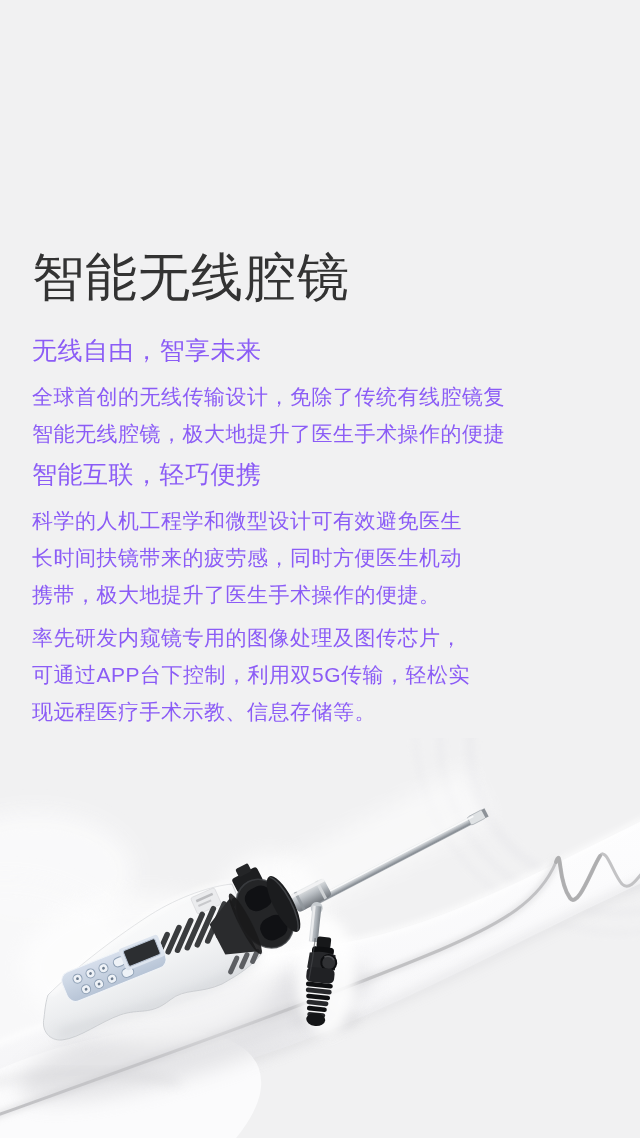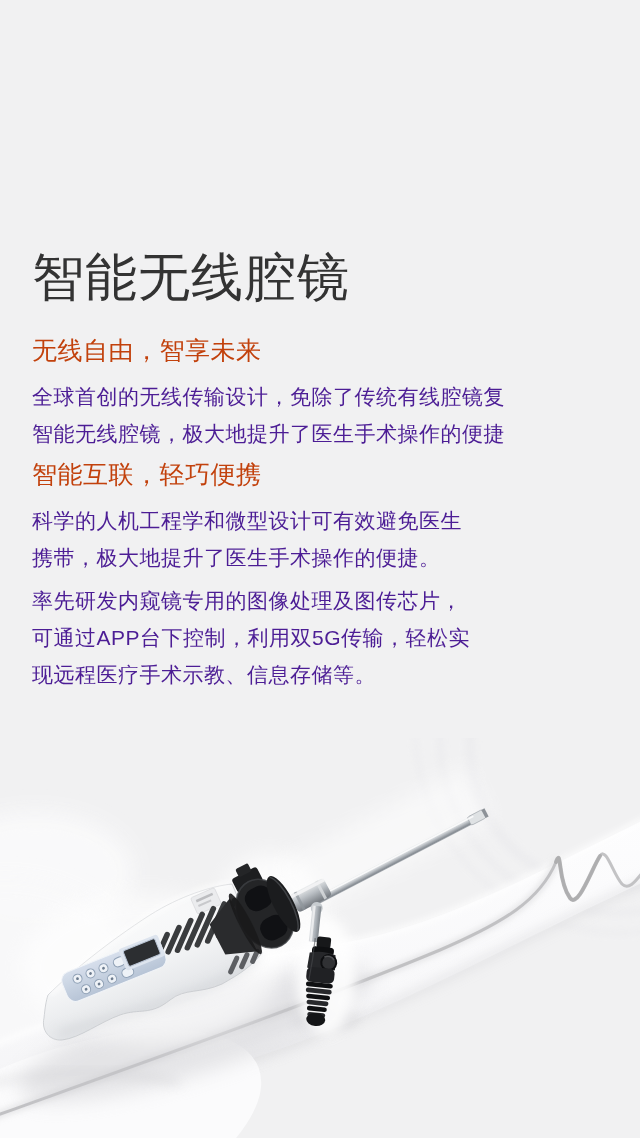--- a/index.html
+++ b/index.html
@@ -9,25 +9,25 @@
     font-family:"Liberation Sans","DejaVu Sans",sans-serif;
   }
   .content{position:absolute;left:32px;top:246px;width:486px;z-index:2;}
   h1.title{
     margin:0 0 26px 0;font-size:52px;line-height:1.2;font-weight:400;
     color:#333;letter-spacing:1px;
   }
   .section{margin:0 0 6px 0;}
   .section h2{
     margin:0 0 12px 0;font-size:25px;line-height:32px;font-weight:400;
-    color:#c2410c;letter-spacing:.5px;
+    color:#8b5cf6;letter-spacing:.5px;
   }
   .para{margin:0;}
   .para .line{
-    font-size:21px;line-height:37px;color:#4c1d95;letter-spacing:.5px;
+    font-size:21px;line-height:37px;color:#8b5cf6;letter-spacing:.5px;
     white-space:nowrap;
   }
   .hero{position:absolute;left:0;top:738px;width:640px;height:400px;z-index:1;}
   .hero svg{display:block;}
 </style>
 </head>
 <body>
 
 <div class="page">
 
@@ -39,20 +39,21 @@
       <div class="para">
         <div class="line">全球首创的无线传输设计，免除了传统有线腔镜复</div>
         <div class="line">智能无线腔镜，极大地提升了医生手术操作的便捷</div>
       </div>
     </div>
 
     <div class="section">
       <h2>智能互联，轻巧便携</h2>
       <div class="para">
         <div class="line">科学的人机工程学和微型设计可有效避免医生</div>
+        <div class="line">长时间扶镜带来的疲劳感，同时方便医生机动</div>
         <div class="line">携带，极大地提升了医生手术操作的便捷。</div>
       </div>
     </div>
 
     <div class="section">
       <div class="para">
         <div class="line">率先研发内窥镜专用的图像处理及图传芯片，</div>
         <div class="line">可通过APP台下控制，利用双5G传输，轻松实</div>
         <div class="line">现远程医疗手术示教、信息存储等。</div>
       </div>

